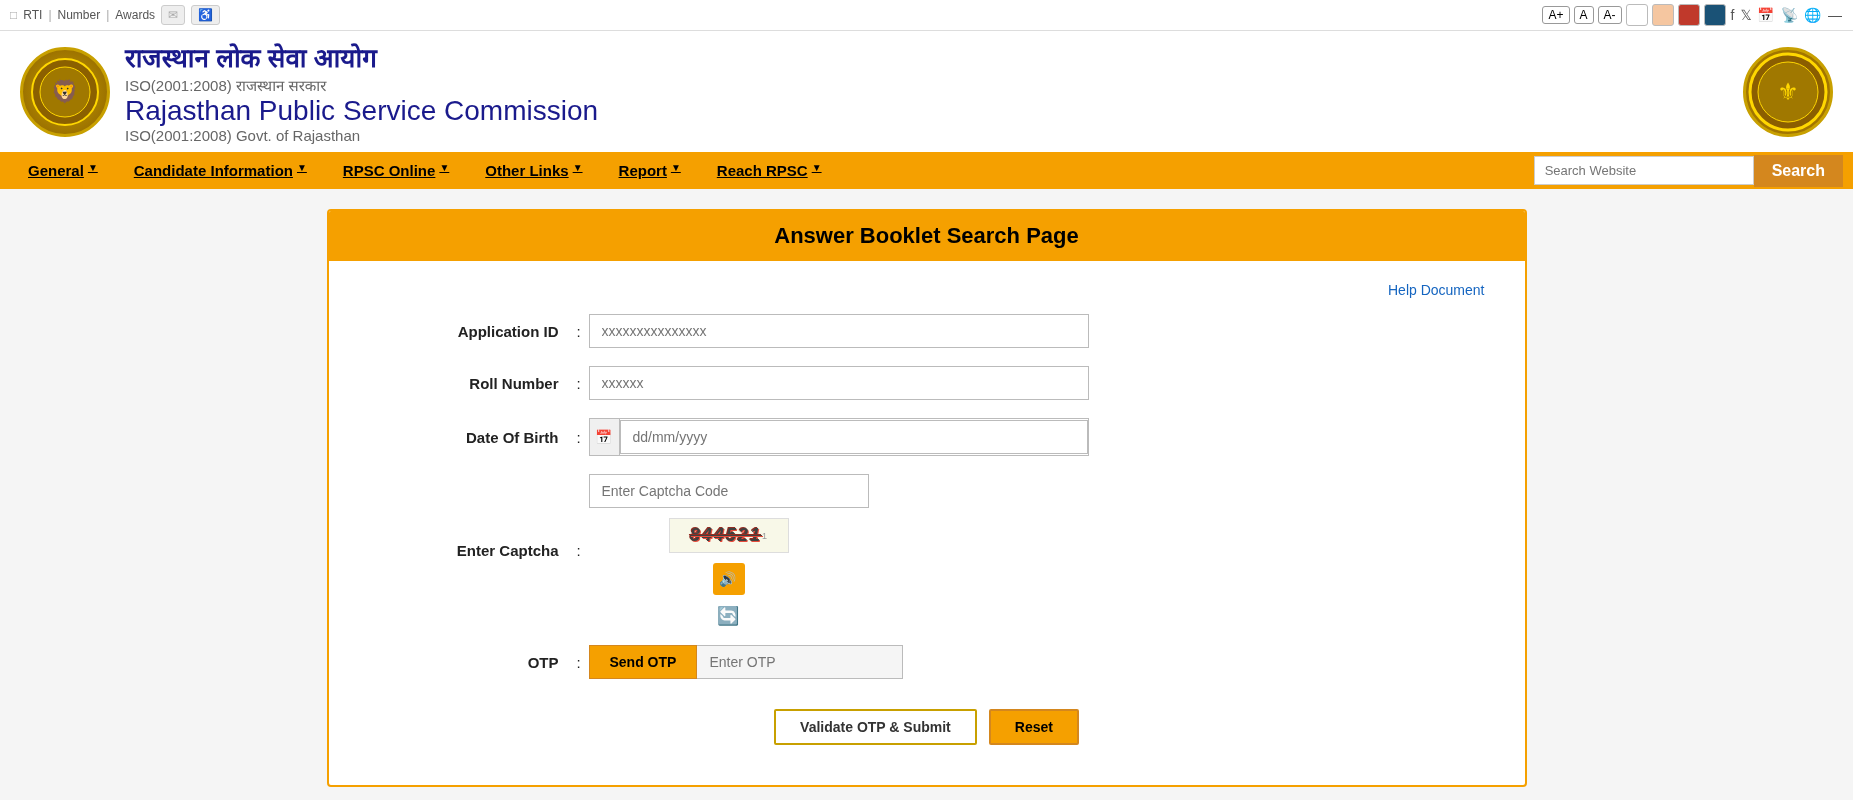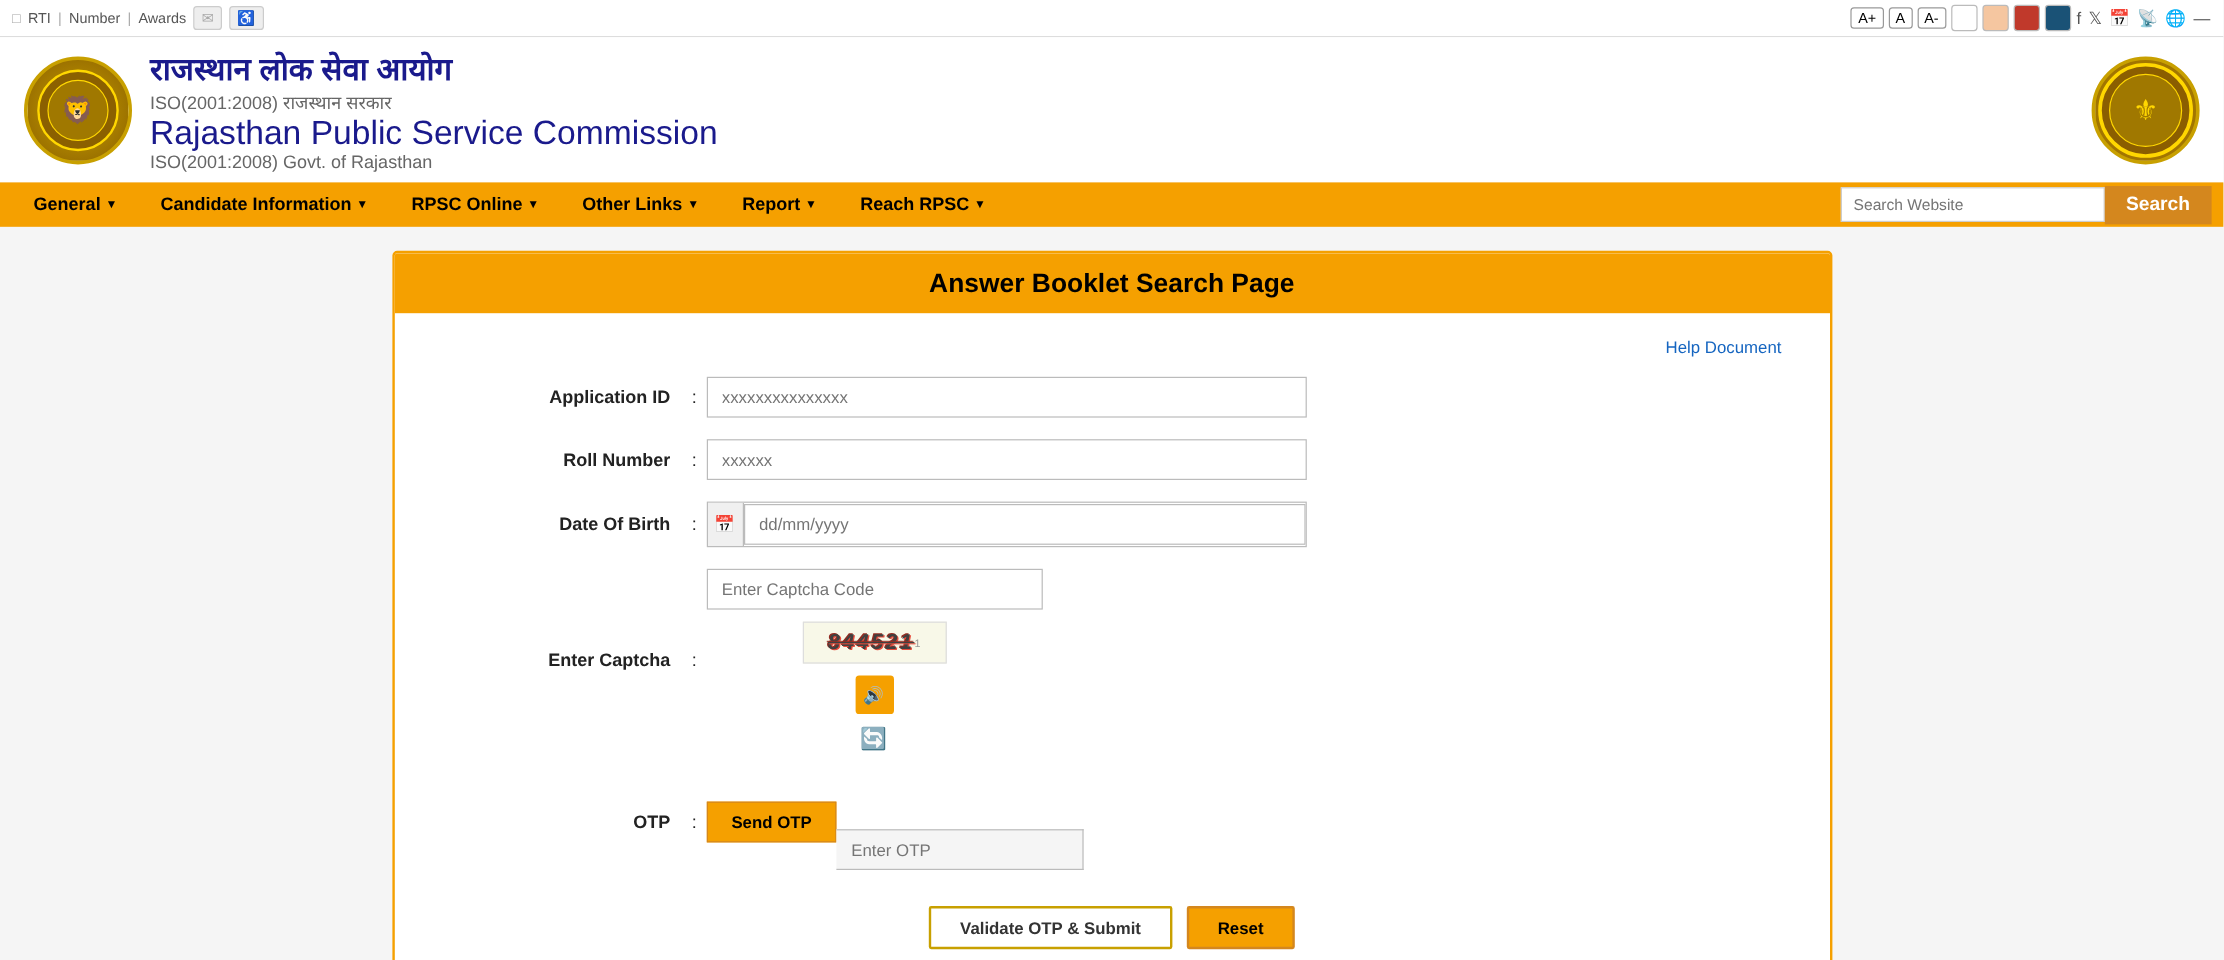--- a/index.html
+++ b/index.html
@@ -103,23 +103,23 @@
       padding: 0 10px;
       gap: 0;
     }
     .nav-item {
       color: #000;
       font-size: 15px;
       font-weight: 600;
       padding: 10px 18px;
       cursor: pointer;
       display: flex;
-      align-items: center;
       gap: 4px;
       white-space: nowrap;
+      text-decoration: underline;
     }
     .nav-arrow { font-size: 10px; }
     .nav-search {
       margin-left: auto;
       display: flex;
       align-items: center;
     }
     .nav-search input {
       padding: 6px 10px;
       font-size: 13px;
@@ -299,21 +299,20 @@
     }
     .otp-input {
       flex: 1;
       max-width: 380px;
       padding: 8px 12px;
       border: 1px solid #bbb;
       border-left: none;
       font-size: 14px;
       outline: none;
       background: #f5f5f5;
-      margin-top: 46px;
     }
 
     
     .form-buttons {
       display: flex;
       justify-content: center;
       gap: 12px;
       margin-top: 30px;
     }
     .btn-validate {

